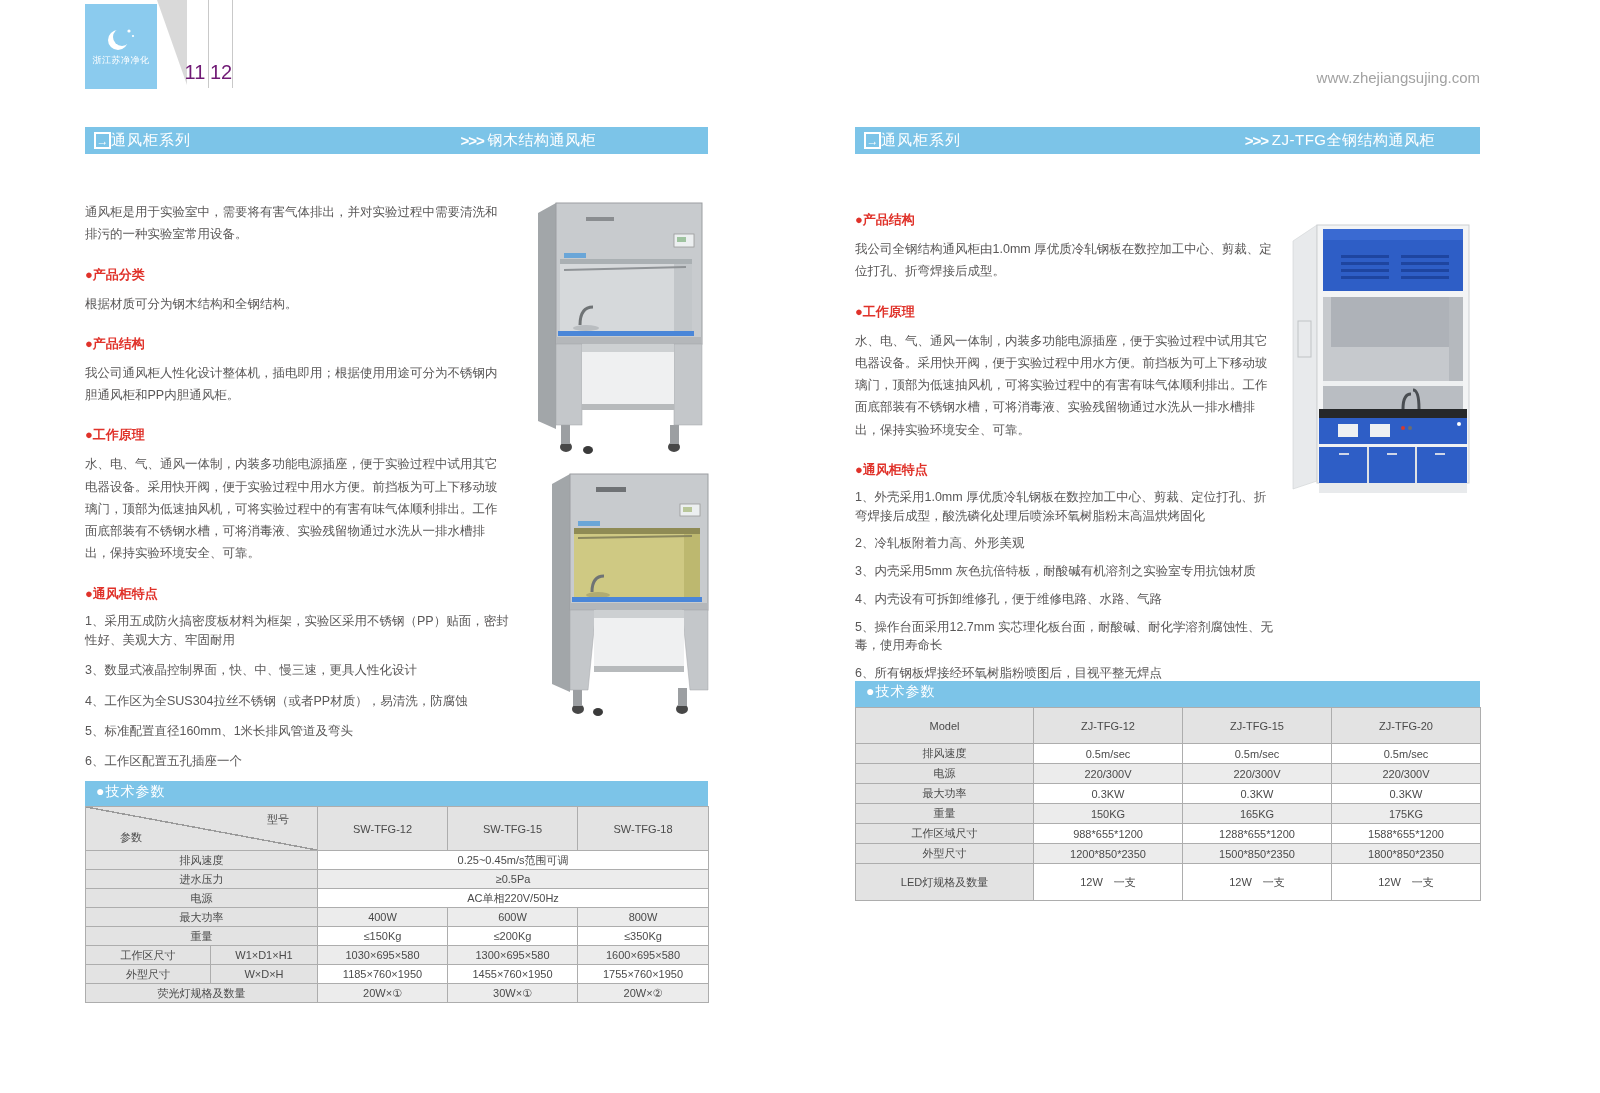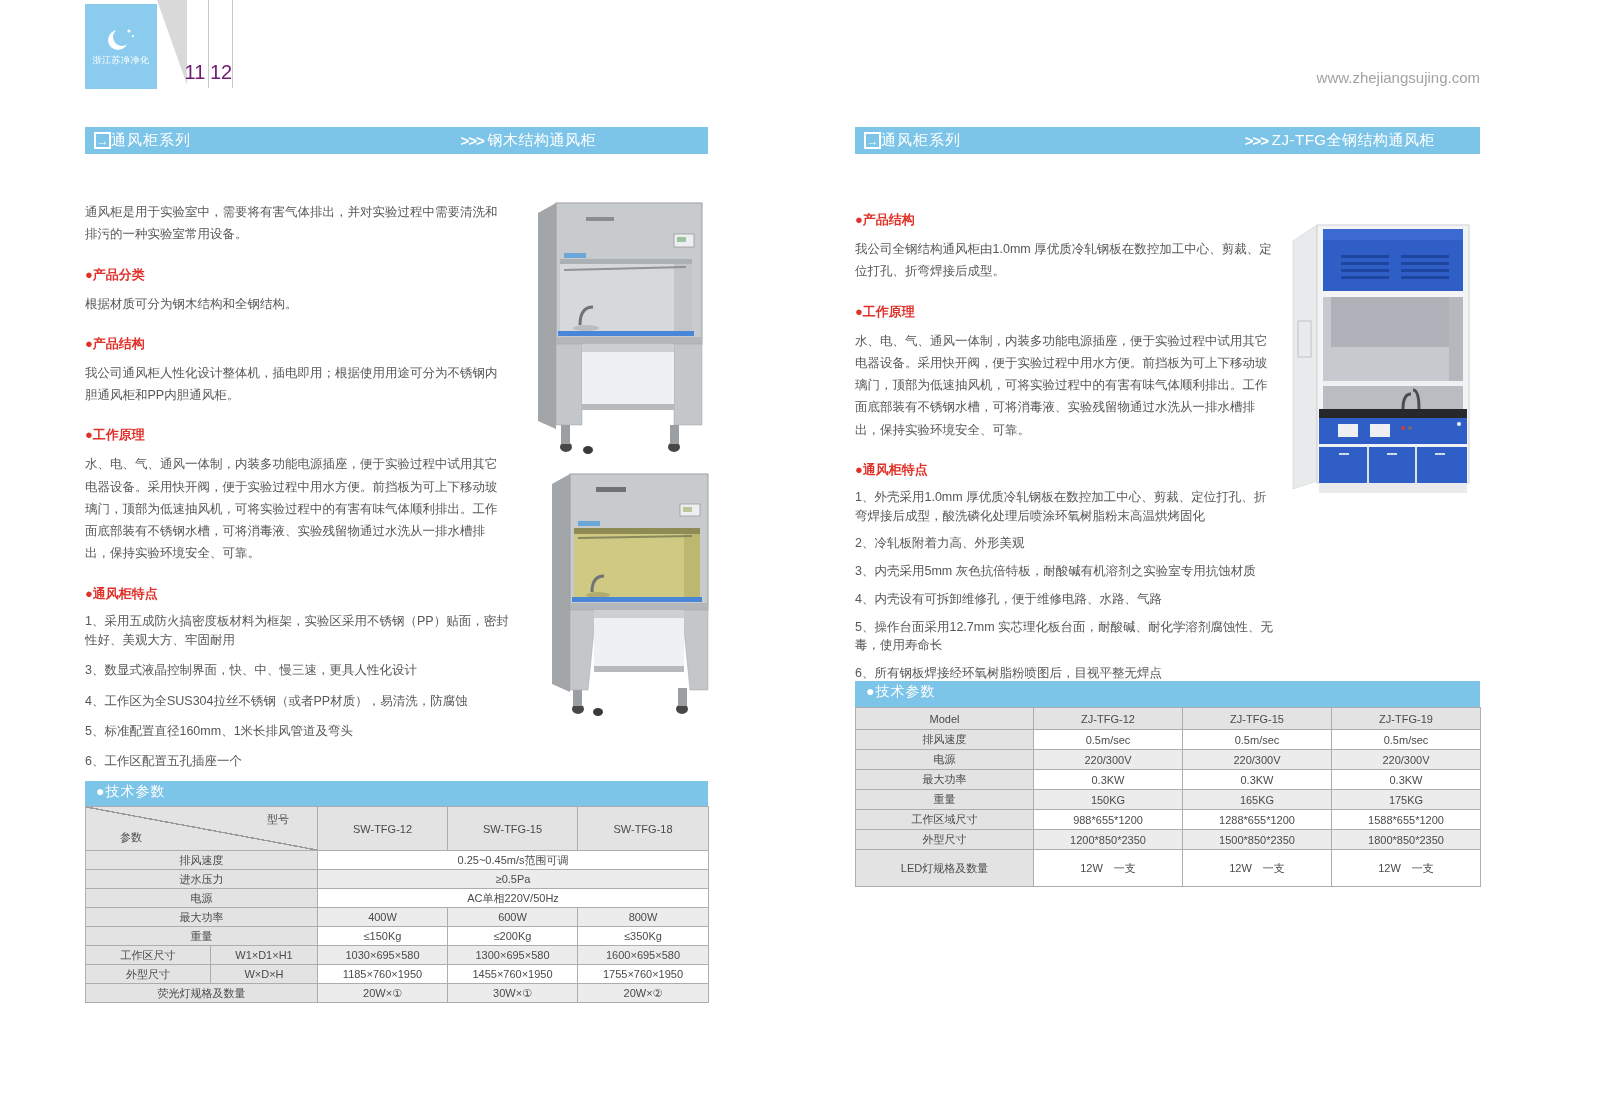--- a/index.html
+++ b/index.html
@@ -41,21 +41,21 @@
   .body{font-size:12.5px;color:var(--txt);line-height:1.78;margin:0;}
   .feat{font-size:12.5px;color:var(--txt);line-height:1.5;margin:0 0 9px;}
   .col-l .feat{margin-bottom:11px;line-height:1.55;}
 
   
   .spec-banner{position:absolute;height:32px;background:var(--blue);color:#fff;font-size:14px;
     line-height:21px;padding-left:11px;letter-spacing:1px;}
   table.spec{position:absolute;border-collapse:collapse;table-layout:fixed;font-size:11px;color:#4a4a4a;background:#fff;}
   table.spec td{border:1px solid var(--border);text-align:center;height:19px;padding:0 2px;overflow:hidden;}
   table.spec .lab{background:var(--lab-bg);}
-  table.spec tr.hd td{background:var(--lab-bg);height:22px;}
+  table.spec tr.hd td{background:var(--lab-bg);height:36px;}
   table.spec tr.alt td.val{background:var(--alt-bg);}
   td.diag{position:relative;background:var(--lab-bg);}
   td.diag::after{content:"";position:absolute;inset:0;
     background:linear-gradient(to top right,rgba(0,0,0,0) calc(50% - .7px),#9a9a9a calc(50% - .7px),#9a9a9a calc(50% + .7px),rgba(0,0,0,0) calc(50% + .7px));}
   .dt{position:absolute;top:5px;right:28px;z-index:1;}
   .db{position:absolute;bottom:5px;left:34px;z-index:1;}
 
   .pimg{position:absolute;}
 </style>
 </head>
@@ -301,21 +301,21 @@
         <col style="width:178px">
         <col style="width:149px">
         <col style="width:149px">
         <col style="width:149px">
       </colgroup>
     <tbody>
         <tr class="hd">
       <td>Model</td>
       <td>ZJ-TFG-12</td>
       <td>ZJ-TFG-15</td>
-      <td>ZJ-TFG-19</td>
+      <td>ZJ-TFG-20</td>
     </tr>
     <tr style="height:20px">
       <td class="lab">排风速度</td>
       <td class="val">0.5m/sec</td>
       <td class="val">0.5m/sec</td>
       <td class="val">0.5m/sec</td>
     </tr>
     <tr class="alt" style="height:20px">
       <td class="lab">电源</td>
       <td class="val">220/300V</td>

